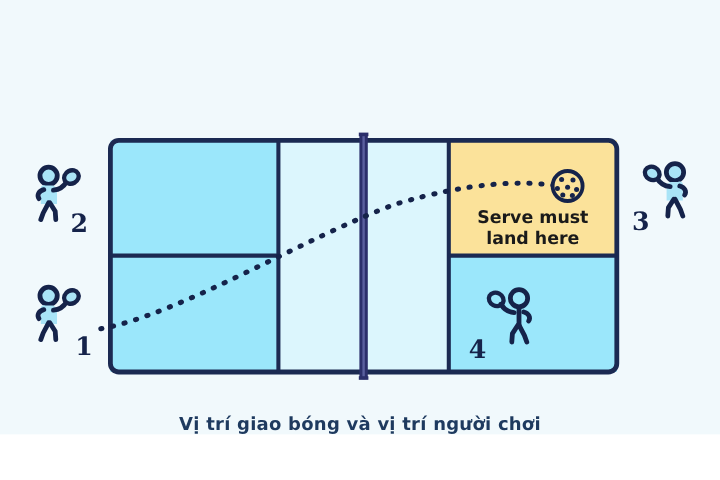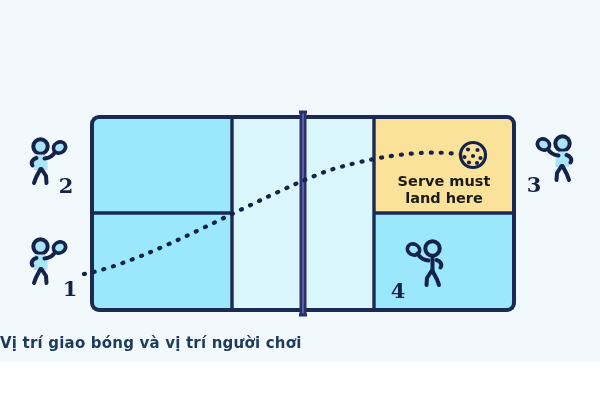--- a/index.html
+++ b/index.html
@@ -30,23 +30,23 @@
   #diagram {
     position: absolute;
     left: 0;
     top: 0;
     width: 600px;
     height: 400px;
   }
   #caption {
     position: absolute;
     left: 0;
-    top: 334px;
+    top: 344px;
     width: 600px;
-    text-align: left;
+    text-align: center;
     font-family: "DejaVu Sans", sans-serif;
     font-size: 15px;
     font-weight: bold;
     color: #1e3a5f;
     letter-spacing: 0.2px;
   }
   .svg-text-label {
     font-family: "DejaVu Sans", sans-serif;
     font-weight: bold;
     fill: #1a1a1a;

